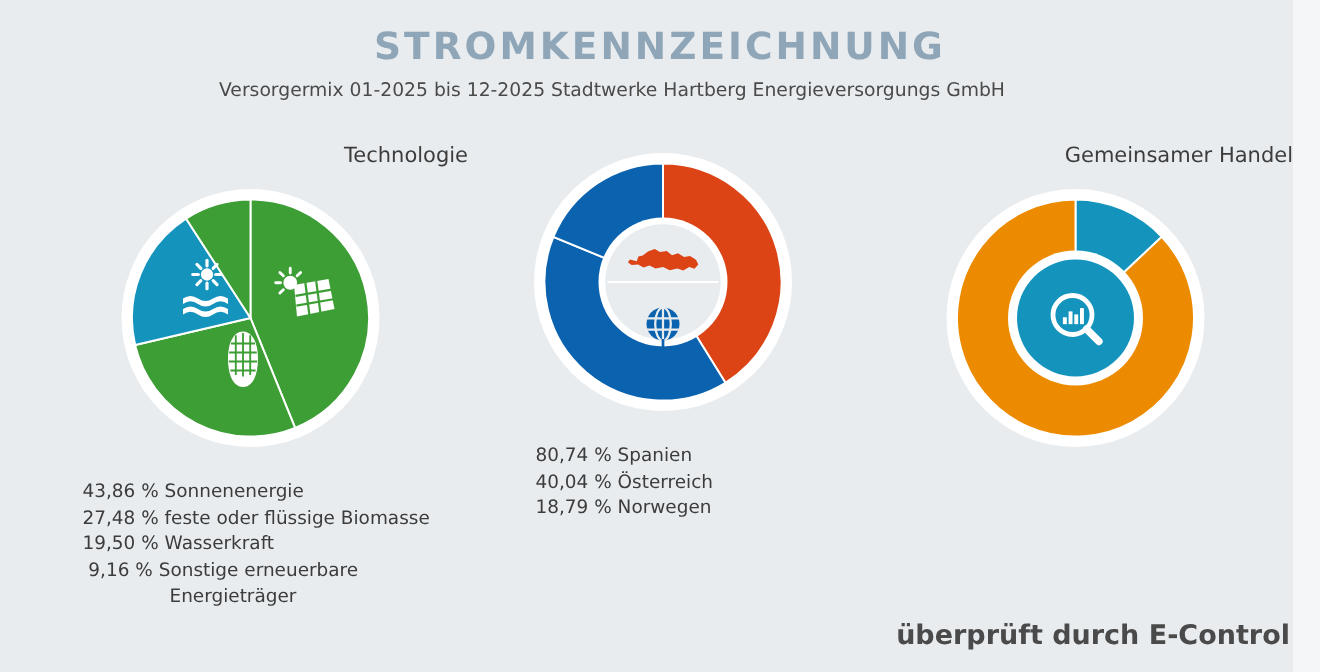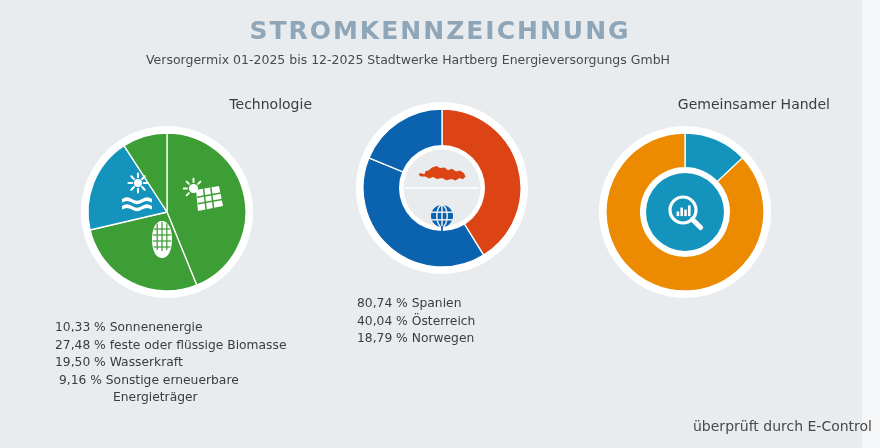--- a/index.html
+++ b/index.html
@@ -18,41 +18,41 @@
     color:#8fa6b8;
   }
   .subtitle{
     position:absolute;top:52px;left:0;width:816px;text-align:center;
     font-size:12.5px;color:#4a4a4a;
   }
 
   .col{position:absolute;top:92px;}
   .col-1{left:22px;width:290px;}
   .col-2{left:312px;width:260px;}
-  .col-3{left:540px;width:290px;}
+  .col-3{left:572px;width:290px;}
 
   .col-head{
     text-align:right;font-size:14px;color:#3c3c3c;
     height:24px;line-height:24px;
   }
   .chart-wrap{height:175px;display:flex;align-items:center;justify-content:center;margin-top:8px;}
   .chart-wrap svg{display:block;}
 
   .legend{
     margin-top:20px;font-size:12.3px;color:#3c3c3c;line-height:17.5px;
   }
   .legend-1{padding-left:33px;}
   .legend-2{padding-left:45px;}
   .legend-3{padding-left:6px;padding-right:12px;line-height:18px;}
   .legend-row{white-space:pre;}
   .legend-cont{padding-left:58px;}
 
   .footer{
-    position:absolute;right:8px;bottom:14px;
-    font-size:14px;color:#4a4a4a;
+    position:absolute;right:20px;bottom:14px;
+    font-size:18px;color:#4a4a4a;font-weight:bold;
   }
 </style>
 </head>
 <body>
 
 <div class="page">
   <div class="edge-band"></div>
 
   <div class="title">STROMKENNZEICHNUNG</div>
   <div class="subtitle">Versorgermix 01-2025 bis 12-2025 Stadtwerke Hartberg Energieversorgungs GmbH</div>
@@ -112,21 +112,21 @@
             <line x1="1.6" y1="21" x2="20.4" y2="21"></line>
             <line x1="2.6" y1="27" x2="19.4" y2="27"></line>
             <line x1="11" y1="2" x2="11" y2="31"></line>
             <line x1="6.2" y1="3.5" x2="6.2" y2="30"></line>
             <line x1="15.8" y1="3.5" x2="15.8" y2="30"></line>
           </g>
         </g>
       </svg>
     </div>
     <div class="legend legend-1">
-      <div class="legend-row"><span>10,33 %</span> <span>Sonnenenergie</span></div>
+      <div class="legend-row"><span>43,86 %</span> <span>Sonnenenergie</span></div>
       <div class="legend-row"><span>27,48 %</span> <span>feste oder flüssige Biomasse</span></div>
       <div class="legend-row"><span>19,50 %</span> <span>Wasserkraft</span></div>
       <div class="legend-row"><span> 9,16 %</span> <span>Sonstige erneuerbare</span></div>
       <div class="legend-cont">Energieträger</div>
     </div>
   </div>
 
   <div class="col col-2">
     <div class="chart-wrap">
       <svg width="176" height="176" viewBox="0 0 176 176" role="img">

